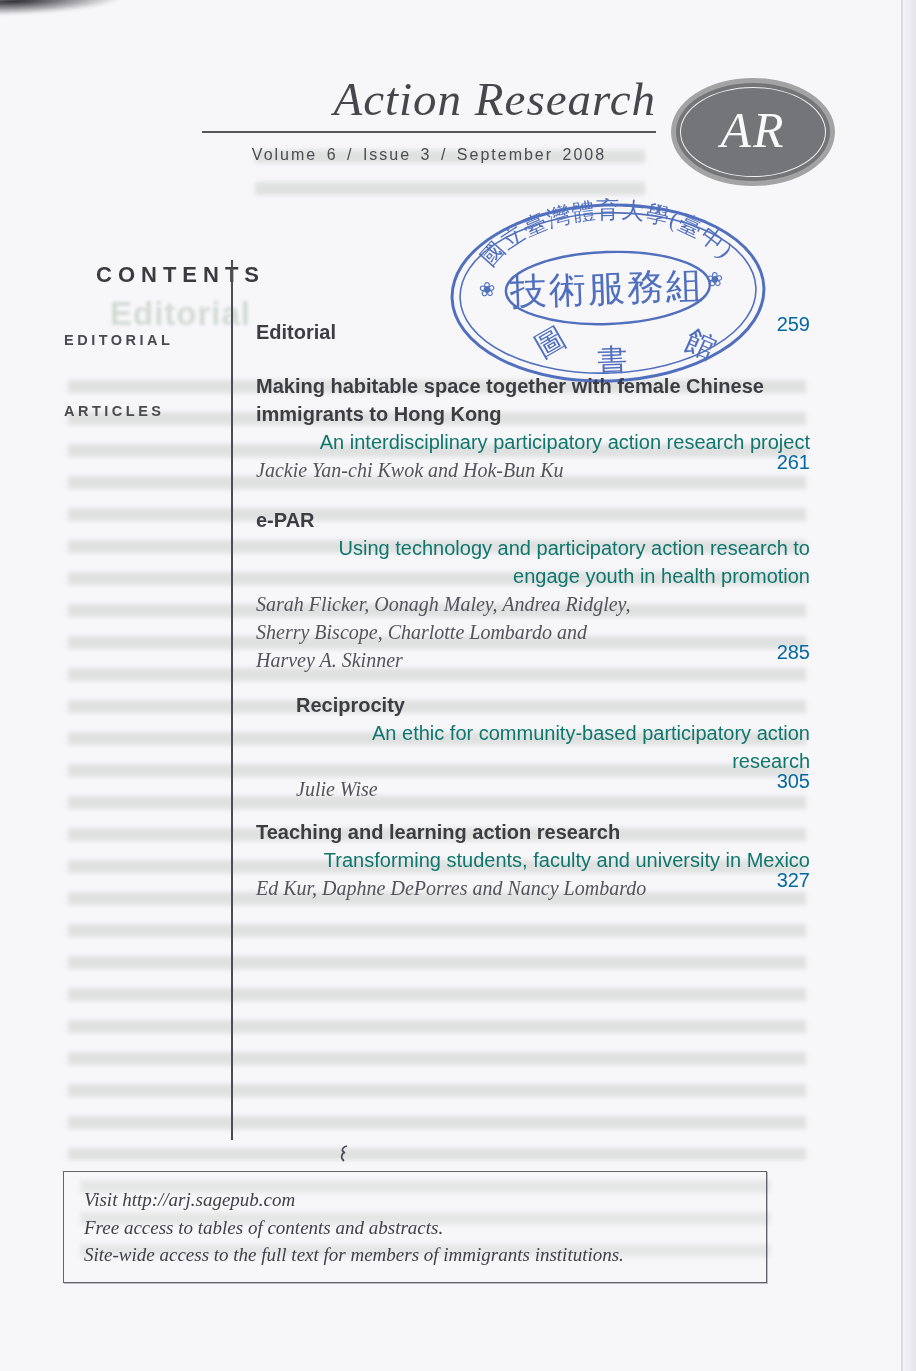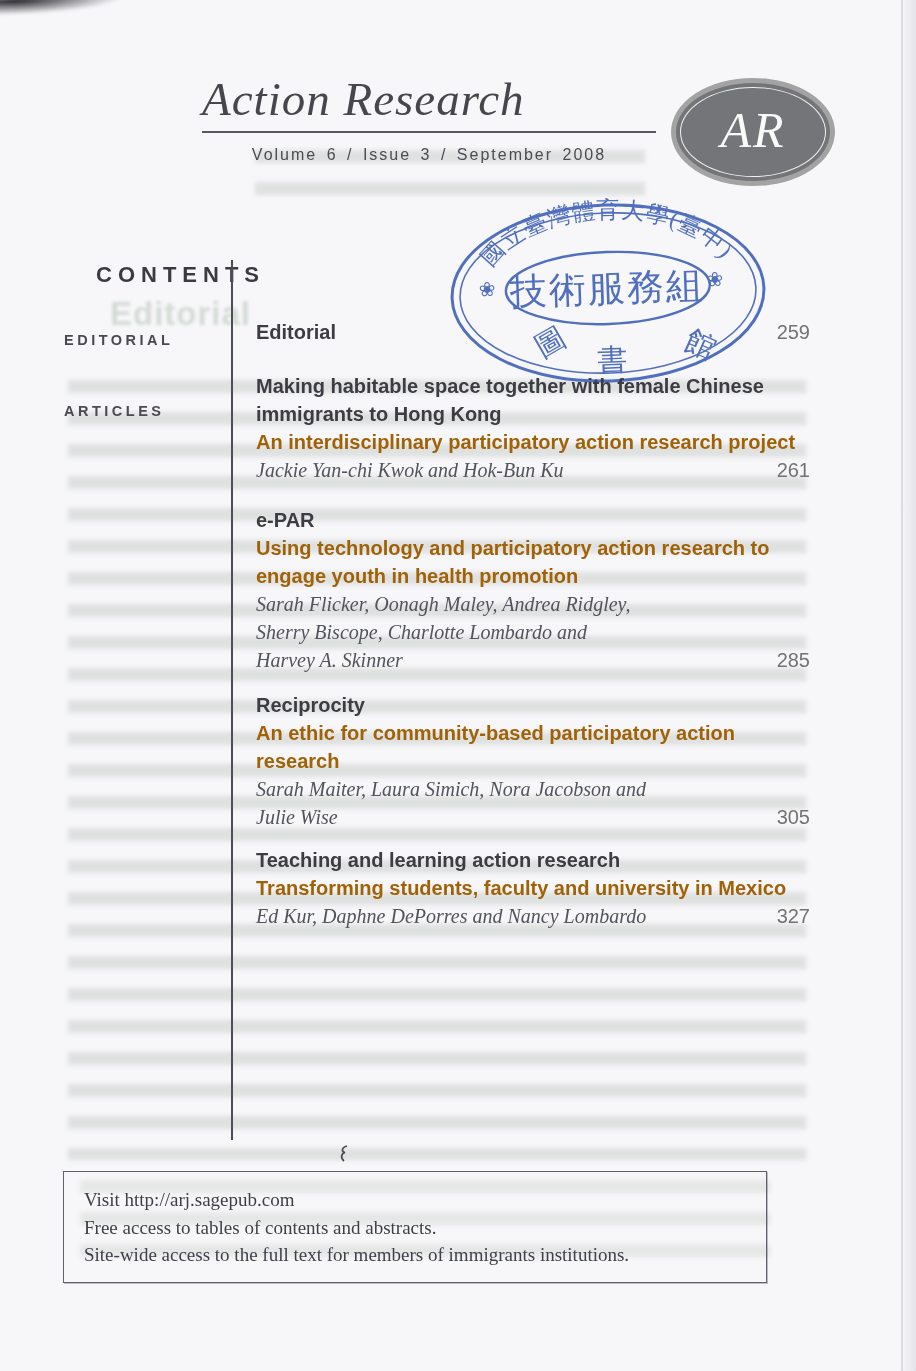--- a/index.html
+++ b/index.html
@@ -32,21 +32,21 @@
     filter:blur(2px);
   }
   .ghost-heading{
     position:absolute;left:110px;top:295px;
     font-size:33px;font-weight:bold;letter-spacing:1px;
     color:rgba(128,158,128,.30);filter:blur(1.5px);
   }
   
   .journal-title{
     position:absolute;left:202px;top:72px;width:454px;
-    text-align:left;
+    text-align:right;
     font-family:"Liberation Serif","DejaVu Serif",serif;
     font-style:italic;font-size:47px;letter-spacing:1px;
     color:#46464c;
   }
   .title-rule{
     position:absolute;left:202px;top:131px;width:454px;height:2px;
     background:#57575d;
   }
   .issue-line{
     position:absolute;left:202px;top:146px;width:454px;
@@ -81,36 +81,36 @@
   }
   .section-label{
     position:absolute;left:64px;
     font-size:14.5px;font-weight:600;letter-spacing:3.5px;color:#4a4a50;
   }
   .section-label.editorial{top:332px;}
   .section-label.articles{top:403px;}
   .toc{position:absolute;left:256px;top:318px;width:554px;}
   .toc-entry{position:relative;line-height:28px;font-size:20px;}
   .toc-entry .t{display:block;font-weight:bold;color:#3c3c42;white-space:nowrap;}
-  .toc-entry .s{display:block;font-weight:bold;color:#a16207;white-space:nowrap;}
+  .toc-entry .s{display:block;font-weight:normal;color:#0f766e;white-space:nowrap;text-align:right;}
   .toc-entry .a{display:block;font-family:"Liberation Serif","DejaVu Serif",serif;
     font-style:italic;color:#53535b;white-space:nowrap;}
-  .toc-entry .pg{position:absolute;right:0;bottom:0;line-height:28px;
-    font-size:20px;color:#737373;}
-  .m1{margin-top:26px;} .m2{margin-top:22px;} .m3{margin-top:17px;}
+  .toc-entry .pg{position:absolute;right:0;bottom:8px;line-height:28px;
+    font-size:20px;color:#0369a1;}
+  .m1{margin-top:26px;} .m2{margin-top:22px;} .m3{margin-top:17px;margin-left:40px;}
   .m4{margin-top:15px;} .m5{margin-top:18px;}
   
   .squiggle{position:absolute;left:337px;top:1144px;}
   .access-box{
     position:absolute;left:63px;top:1171px;width:704px;height:112px;
     border:1.5px solid #62626a;
     box-shadow:1px 1px 0 rgba(80,80,95,.35);
     padding:14px 0 0 20px;box-sizing:border-box;
     font-family:"Liberation Serif","DejaVu Serif",serif;
-    font-size:19px;line-height:27.5px;color:#3f3f48;
+    font-size:19px;line-height:27.5px;color:#3f3f48;font-style:italic;
   }
   .access-box span{display:block;white-space:nowrap;}
 </style>
 </head>
 <body>
 
 <div class="page">
 
   <div class="corner-smudge"></div>
   <div class="edge-right-band"></div>
@@ -176,21 +176,20 @@
       <span class="a">Sarah Flicker, Oonagh Maley, Andrea Ridgley,</span>
       <span class="a">Sherry Biscope, Charlotte Lombardo and</span>
       <span class="a">Harvey A. Skinner</span>
       <span class="pg">285</span>
     </div>
 
     <div class="toc-entry m3">
       <span class="t">Reciprocity</span>
       <span class="s">An ethic for community-based participatory action</span>
       <span class="s">research</span>
-      <span class="a">Sarah Maiter, Laura Simich, Nora Jacobson and</span>
       <span class="a">Julie Wise</span>
       <span class="pg">305</span>
     </div>
 
     <div class="toc-entry m4">
       <span class="t">Teaching and learning action research</span>
       <span class="s">Transforming students, faculty and university in Mexico</span>
       <span class="a">Ed Kur, Daphne DePorres and Nancy Lombardo</span>
       <span class="pg">327</span>
     </div>

